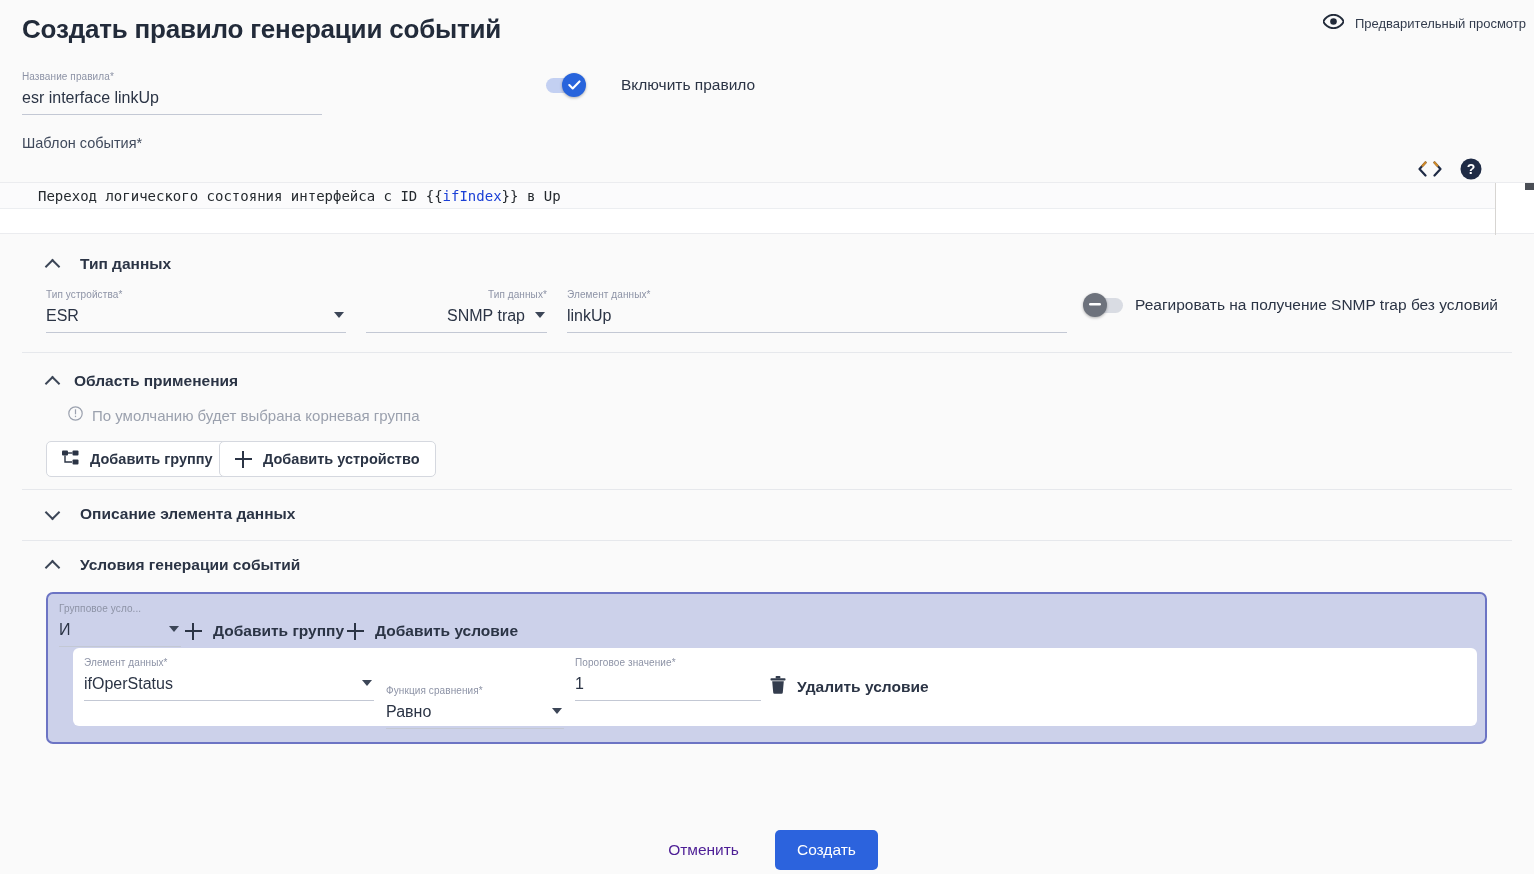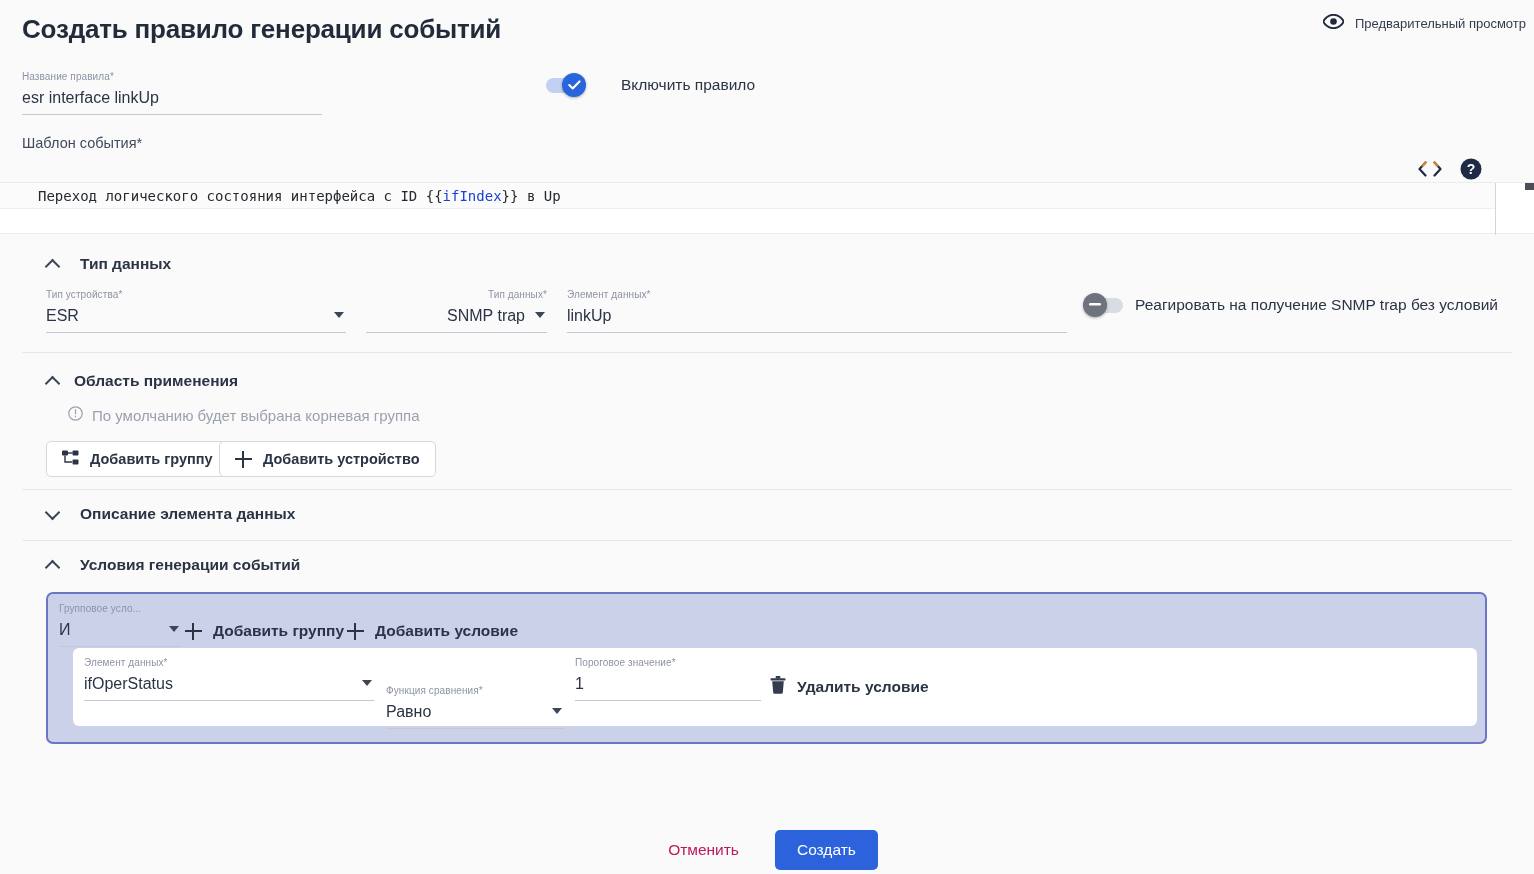--- a/index.html
+++ b/index.html
@@ -127,21 +127,21 @@
     font-size:15.5px; font-weight:bold; color:#2b3445; cursor:pointer; white-space:nowrap;
   }
   .plus { position:relative; width:17px; height:17px; flex:none; }
   .plus::before, .plus::after { content:""; position:absolute; background:#2b3445; }
   .plus::before { left:7px; top:0; width:2.4px; height:17px; }
   .plus::after  { left:0; top:7px; width:17px; height:2.4px; }
 
   
   .footer { position:absolute; left:0; top:830px; width:1534px; display:flex; justify-content:center; align-items:center; gap:24px; }
   .btn-text {
-    font-size:15.5px; color:#be185d; cursor:pointer; padding:10px 12px; background:none; border:none;
+    font-size:15.5px; color:#4c1d95; cursor:pointer; padding:10px 12px; background:none; border:none;
     font-family:"Liberation Sans", sans-serif;
   }
   .btn-primary {
     font-size:15.5px; color:#fff; background:#2c63dd; border:none; border-radius:5px;
     padding:11px 22px; cursor:pointer; font-family:"Liberation Sans", sans-serif;
   }
 </style>
 </head>
 <body>
 

